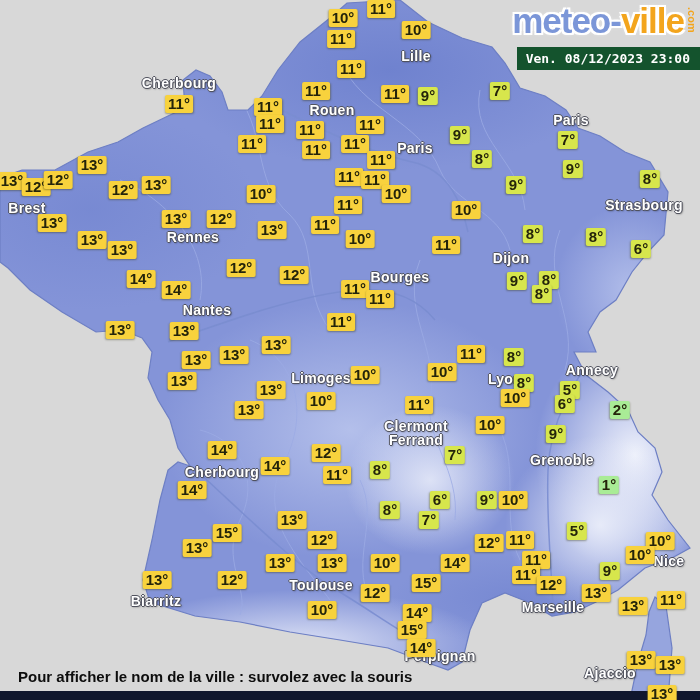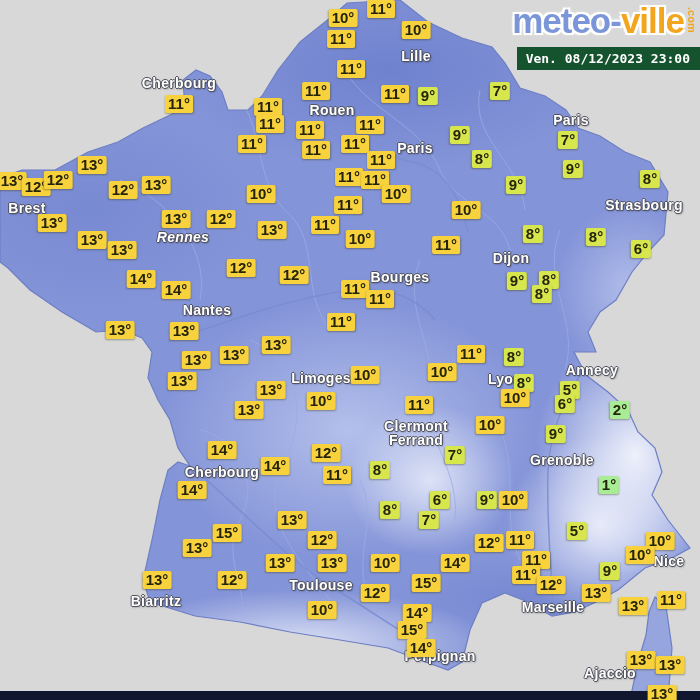--- a/index.html
+++ b/index.html
@@ -119,21 +119,21 @@
 
   <div class="labels-layer">
       <div class="city" style="left: 179px; top: 83px;">Cherbourg</div>
       <div class="city" style="left: 416px; top: 56px;">Lille</div>
       <div class="city" style="left: 332px; top: 110px;">Rouen</div>
       <div class="city" style="left: 415px; top: 148px; text-align: center;">Paris</div>
       <div class="city" style="left: 571px; top: 120px;">Paris</div>
       <div class="city" style="left: 644px; top: 205px;">Strasbourg</div>
       <div class="city" style="left: 511px; top: 258px;">Dijon</div>
       <div class="city" style="left: 27px; top: 208px;">Brest</div>
-      <div class="city" style="left: 183px; top: 237px; font-style: italic;">Rennes</div>
+      <div class="city" style="left: 193px; top: 237px;">Rennes</div>
       <div class="city" style="left: 207px; top: 310px;">Nantes</div>
       <div class="city" style="left: 400px; top: 277px;">Bourges</div>
       <div class="city" style="left: 321px; top: 378px;">Limoges</div>
       <div class="city" style="left: 505px; top: 379px;">Lyon</div>
       <div class="city" style="left: 592px; top: 370px;">Annecy</div>
       <div class="city" style="left: 416px; top: 433px;">Clermont
 Ferrand</div>
       <div class="city" style="left: 562px; top: 460px;">Grenoble</div>
       <div class="city" style="left: 222px; top: 472px;">Cherbourg</div>
       <div class="city" style="left: 156px; top: 601px;">Biarritz</div>
@@ -270,15 +270,16 @@
   <div class="title-block">
   </div>
 
   <div class="logo">
     <span style="color: rgb(123, 150, 216);">meteo-</span><span style="color: rgb(243, 165, 29);">ville</span>
     <span class="dotcom" style="color: rgb(243, 165, 29);">.com</span>
   </div>
 
   <div class="date-banner" style="color: rgb(255, 255, 255); background-color: #14532d;">Ven. 08/12/2023 23:00</div>
 
+  <div class="footer">Pour afficher le nom de la ville : survolez avec la souris</div>
 
   <div class="bottom-bar" style="background-color: rgb(16, 23, 46);"></div>
 </div>
 
 </body></html>

